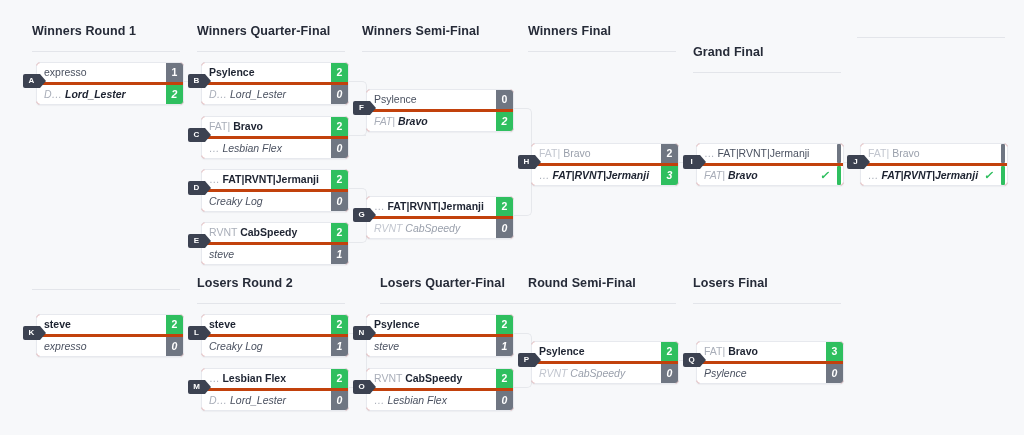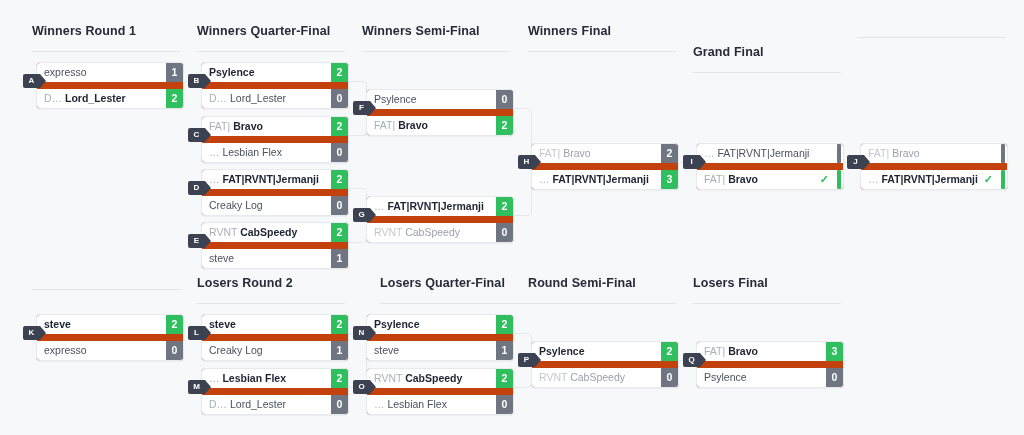--- a/index.html
+++ b/index.html
@@ -35,21 +35,21 @@
     box-shadow:0 1px 1px rgba(20,25,40,.045);
     overflow:hidden;
   }
   .row{
     display:flex;align-items:center;
     height:19px;
     padding-left:7px;
     position:relative;
     background:#fff;
   }
-  .row + .row{border-top:7px solid #c2410c;}
+  .row + .row{border-top:3px solid #c2410c;font-style:italic;}
   .nm{
     flex:1 1 auto;
     font-size:10.5px;
     line-height:19px;
     white-space:nowrap;
     overflow:hidden;
     text-overflow:clip;
     color:#3a4050;
   }
   .nm .pre{color:#a9aeb9;font-weight:normal;}

